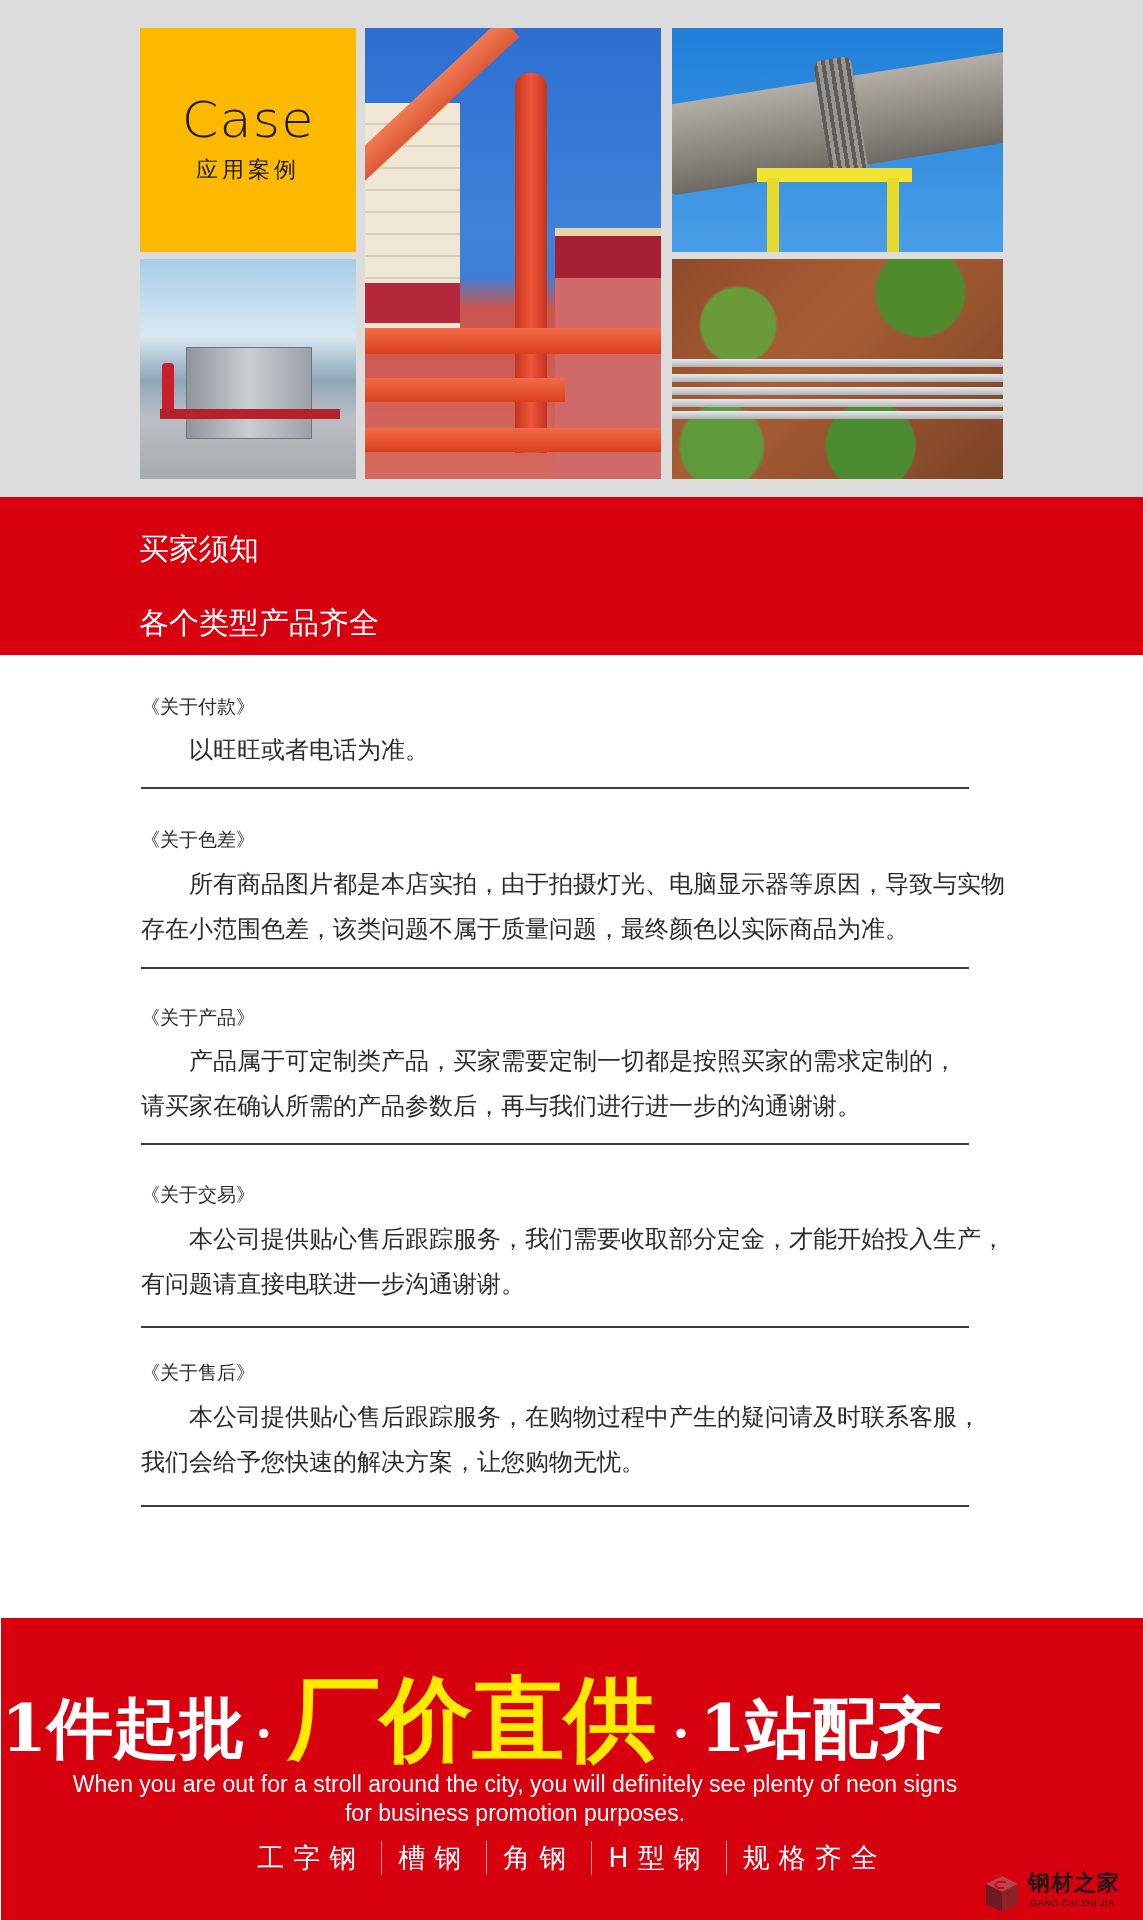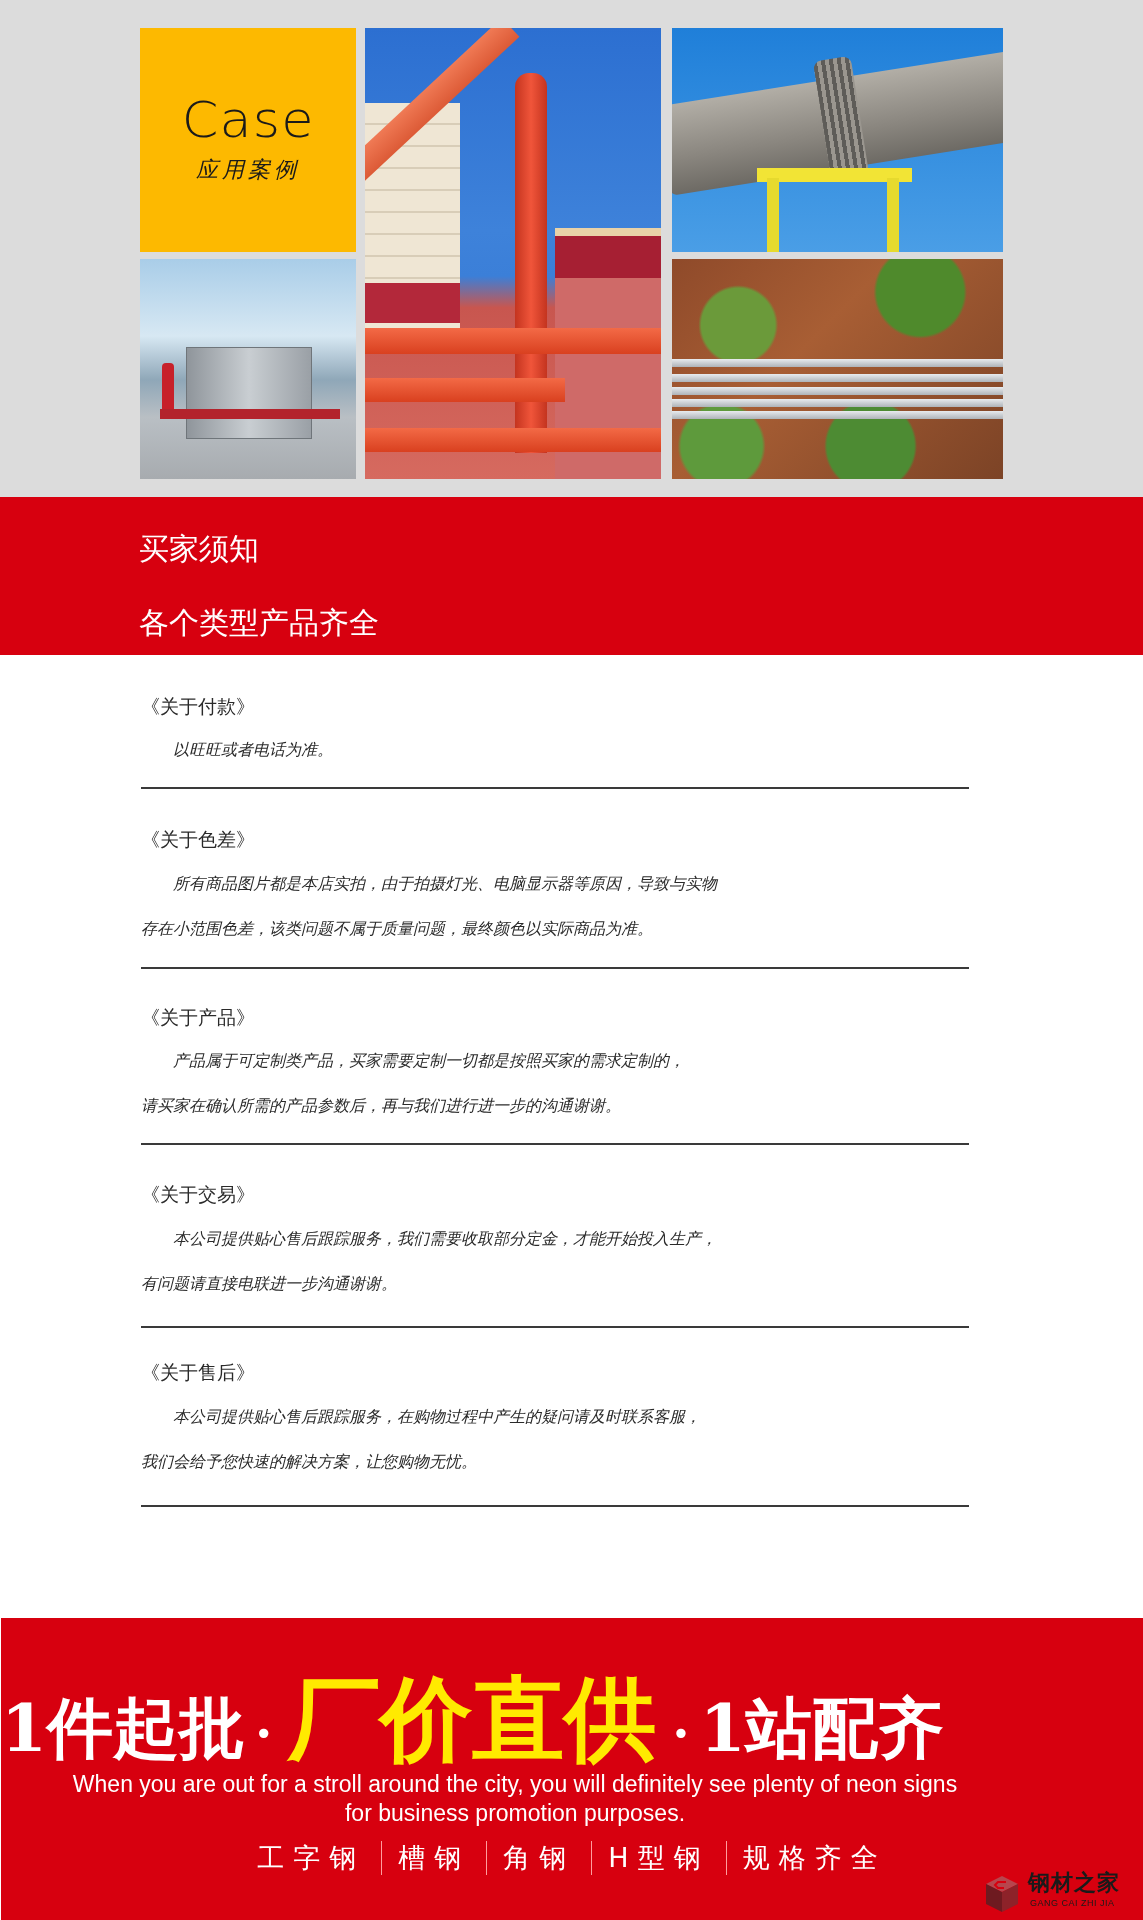--- a/index.html
+++ b/index.html
@@ -4,21 +4,21 @@
 <style>
   * { margin: 0; padding: 0; box-sizing: border-box; }
   html, body { width: 1143px; height: 1920px; background: #ffffff; overflow: hidden; }
   body { position: relative; font-family: "DejaVu Sans", "Liberation Sans", sans-serif; color: #222; }
 
   
   .gallery { position: absolute; left: 0; top: 0; width: 1143px; height: 497px; background: #dcdcdc; }
   .tile { position: absolute; overflow: hidden; }
   .tile-case { left: 140px; top: 28px; width: 216px; height: 224px; background: #fdb900; display: flex; flex-direction: column; align-items: center; justify-content: center; }
   .case-en { font-family: "DejaVu Sans", sans-serif; font-weight: 200; font-size: 50px; letter-spacing: 1px; color: #1a1a1a; line-height: 1; transform: scaleX(1.05); }
-  .case-cn { font-size: 22px; color: #1a1a1a; letter-spacing: 4px; margin-top: 10px; font-style: italic; }
+  .case-cn { font-size: 22px; color: #1a1a1a; letter-spacing: 4px; margin-top: 10px; }
 
   .tile-tank { left: 140px; top: 259px; width: 216px; height: 220px;
     background: linear-gradient(180deg, #a9cde8 0%, #d7e8f3 35%, #8fa7b8 55%, #b9bfc4 72%, #a7abaf 100%); }
   .tile-tank .tank { position: absolute; left: 46px; top: 88px; width: 126px; height: 92px; background: linear-gradient(90deg,#8f959b,#c9ced2,#9aa0a6); border: 1px solid #6f757a; }
   .tile-tank .redpipe { position: absolute; left: 20px; top: 150px; width: 180px; height: 10px; background: #b3232c; }
   .tile-tank .redpole { position: absolute; left: 22px; top: 104px; width: 12px; height: 56px; background: #c7202a; border-radius: 4px 4px 0 0; }
 
   .tile-firepipe { left: 365px; top: 28px; width: 296px; height: 451px;
     background: linear-gradient(180deg, #2c6fd1 0%, #3e82da 45%, #3b7fd8 55%, #c8564f 62%, #d66a5f 100%); }
   .fp-wall { position: absolute; left: 0; top: 75px; width: 95px; height: 230px; background: repeating-linear-gradient(180deg,#efe6d4 0 20px,#d8cdb8 20px 22px); }
@@ -48,21 +48,21 @@
 
   
   .notice-band { position: absolute; left: 0; top: 497px; width: 1143px; height: 158px; background: #d7000f; }
   .notice-title { position: absolute; left: 139px; top: 34px; font-size: 30px; color: #ffffff; line-height: 36px; }
   .notice-sub { position: absolute; left: 139px; top: 108px; font-size: 30px; color: #ffffff; line-height: 36px; }
 
   
   .sections { position: absolute; left: 141px; top: 655px; width: 828px; }
   .sec { position: absolute; left: 0; width: 828px; }
   .sec-head { position: absolute; left: 0; font-size: 19px; color: #2a2a2a; line-height: 24px; text-align: center; }
-  .sec-line { position: absolute; left: 0; font-size: 16px; color: #2a2a2a; line-height: 24px; white-space: nowrap; font-style: italic; }
+  .sec-line { position: absolute; left: 0; font-size: 24px; color: #2a2a2a; line-height: 24px; white-space: nowrap; }
   .sec-divider { position: absolute; left: 0; width: 828px; height: 2px; background: #3a3a3a; }
 
   
   .promo { position: absolute; left: 1px; top: 1618px; width: 1142px; height: 302px; background: #d7000f; }
   .promo-slogan { position: absolute; left: 0; top: 40px; width: 938px; text-align: left; font-family: "DejaVu Serif", "Liberation Serif", serif; font-weight: bold; white-space: nowrap; }
   .slogan-white { color: #ffffff; font-size: 66px; vertical-align: baseline; }
   .slogan-yellow { color: #ffea00; font-size: 92px; vertical-align: baseline; margin: 0 6px; }
   .slogan-dot { color: #ffffff; font-size: 50px; margin: 0 10px; }
   .promo-en { position: absolute; left: 0; top: 152px; width: 1028px; text-align: center; color: #ffffff; font-family: "Liberation Sans", sans-serif; font-size: 23px; line-height: 29px; }
   .promo-specs { position: absolute; left: 0; top: 222px; width: 1142px; display: flex; justify-content: center; align-items: center; }

